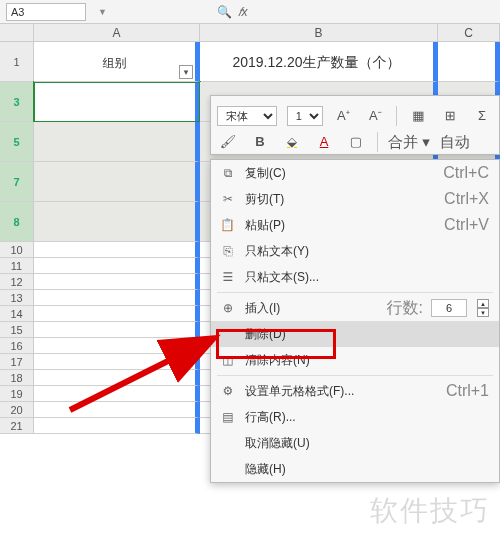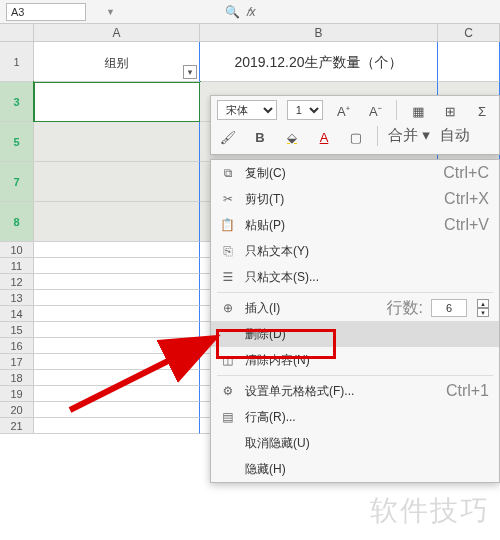--- a/index.html
+++ b/index.html
@@ -1,43 +1,43 @@
 <!DOCTYPE html>
 <html><head>
 <meta charset="utf-8">
 <style>
 *{box-sizing:border-box;margin:0;padding:0;font-family:"Microsoft YaHei",Arial,sans-serif;font-size:12px;color:#333}
 body{background:#e9e9e9;width:500px;height:540px;overflow:hidden;position:relative}
 .topbar{height:24px;background:#f4f4f4;border-bottom:1px solid #ccc;display:flex;align-items:center;padding:0 6px;gap:10px}
-.name-box{display:flex;align-items:center;gap:20px}
+.name-box{display:flex;align-items:center;gap:12px}
 .name-box input{width:80px;height:18px;border:1px solid #bbb;background:#fff;padding:0 4px;font-size:11px}
 .name-box .arrow{font-size:9px;color:#888}
 .fx-area{display:flex;align-items:center;gap:6px;margin-left:100px}
 .fx-area .icon{color:#666;font-size:12px}
 .sheet{position:absolute;top:24px;left:0;right:0;bottom:0;background:#fff}
 .colhead{position:absolute;top:0;left:0;right:0;height:18px;display:flex;background:#ececec}
 .rowhead-corner{width:34px;height:18px;border-right:1px solid #ccc;border-bottom:1px solid #ccc;background:#ececec}
 .ch{height:18px;border-right:1px solid #ccc;border-bottom:1px solid #ccc;text-align:center;line-height:18px;color:#555;background:#ececec}
 .ch.A{width:166px}.ch.B{width:238px}.ch.C{width:62px}
 .grid{position:absolute;top:18px;left:0;right:0;bottom:0}
 .row{display:flex;height:16px}
 .row.big{height:40px}
 .rh{width:34px;border-right:1px solid #ccc;border-bottom:1px solid #d0d0d0;background:#ececec;text-align:center;line-height:16px;color:#555;font-size:11px}
 .row.big .rh{line-height:40px}
-.cell{border-right:1px solid #3b82f6;border-bottom:1px solid #d0d0d0;background:#fff}
+.cell{border-right:5px solid #3b82f6;border-bottom:1px solid #d0d0d0;background:#fff}
 .cell.A{width:166px}.cell.B{width:238px}.cell.C{width:62px}
 .row.big .cell{line-height:40px;text-align:center;font-size:14px}
 .row.sel .rh{background:#c8e0c8;color:#2a6;font-weight:bold}
 .row.sel .cell{background:#e8e8e4}
 .row.active .cell.A{background:#fff;outline:2px solid #2a8a3a;outline-offset:-1px}
 .filter-btn{position:absolute;right:2px;bottom:2px;width:14px;height:14px;border:1px solid #999;background:#fff;font-size:9px;text-align:center;line-height:12px;color:#555}
 .header-cell{position:relative}
 
 .toolbar{position:absolute;top:95px;left:210px;width:290px;height:60px;background:#f7f7f7;border:1px solid #bbb;box-shadow:0 2px 6px rgba(0,0,0,.2);padding:4px 6px}
-.tb-row{display:flex;align-items:flex-start;gap:10px;height:26px}
+.tb-row{display:flex;align-items:flex-end;gap:10px;height:26px}
 .tb-select{border:1px solid #bbb;background:#fff;height:20px;padding:0 4px;font-size:11px}
 .tb-select.font{width:60px}
 .tb-select.size{width:36px}
 .tb-btn{width:22px;height:22px;display:flex;align-items:center;justify-content:center;color:#555;font-size:13px}
 .tb-btn.bold{font-weight:bold}
 .tb-sep{width:1px;height:20px;background:#ccc}
 .tb-label{font-size:15px;color:#555}
 
 .ctxmenu{position:absolute;top:159px;left:210px;width:290px;background:#f7f7f7;border:1px solid #bbb;box-shadow:0 2px 8px rgba(0,0,0,.25)}
 .mi{display:flex;align-items:center;height:26px;padding:0 10px 0 8px;gap:8px;position:relative}

